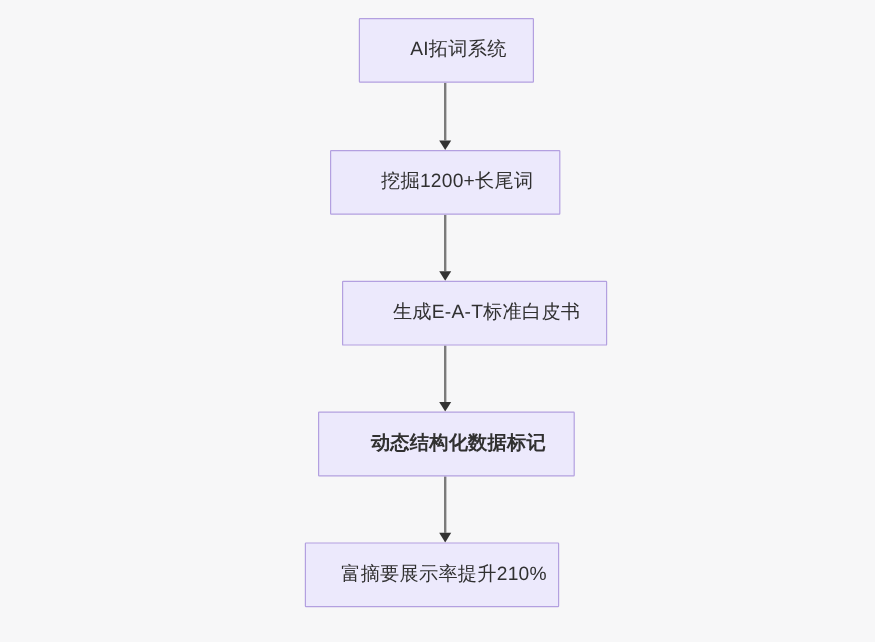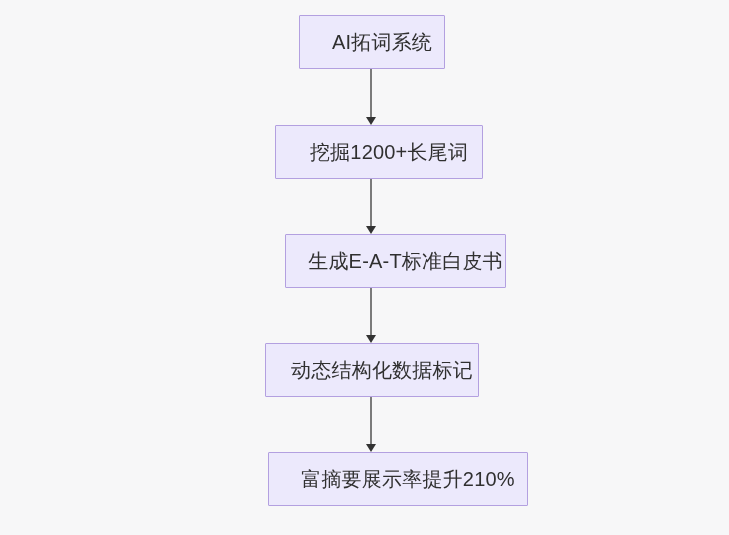--- a/index.html
+++ b/index.html
@@ -21,21 +21,21 @@
   .node {
     position: absolute;
     box-sizing: border-box;
     background: #ece9fc;
     border: 1.3px solid #b3a0e0;
     border-radius: 1px;
     display: flex;
     align-items: center;
     justify-content: center;
     color: #303030;
-    font-size: 20px;
+    font-size: 16px;
     line-height: 1.2;
     letter-spacing: 0.2px;
     white-space: nowrap;
     padding-left: 20px;
   }
   .node-label {
     display: block;
   }
   .edge {
     position: absolute;
@@ -78,29 +78,29 @@
   </div>
   <div class="edge" style="left:366px; top:397px; height:55px;">
     <div class="edge-line" style="height:47px;"></div>
     <div class="edge-head" style="top:47px;"></div>
   </div>
 
   <div class="node" style="left:299px; top:15px; width:146px; height:54px;">
     <span class="node-label">AI拓词系统</span>
   </div>
 
-  <div class="node" style="left:275px; top:125px; width:208px; height:54px;">
+  <div class="node" style="left:275px; top:125px; width:192px; height:54px;">
     <span class="node-label">挖掘1200+长尾词</span>
   </div>
 
   <div class="node" style="left:261px; top:234px; width:221px; height:54px;margin-left:24px;">
     <span class="node-label">生成E-A-T标准白皮书</span>
   </div>
 
-  <div class="node" style="left:265px; top:343px; width:214px; height:54px;">
+  <div class="node" style="left:265px; top:343px; width:214px; height:54px;font-weight:bold;">
     <span class="node-label">动态结构化数据标记</span>
   </div>
 
-  <div class="node" style="left:268px; top:452px; width:260px; height:54px;">
+  <div class="node" style="left:254px; top:452px; width:212px; height:54px;">
     <span class="node-label">富摘要展示率提升210%</span>
   </div>
 
 </div>
 
 </body></html>

